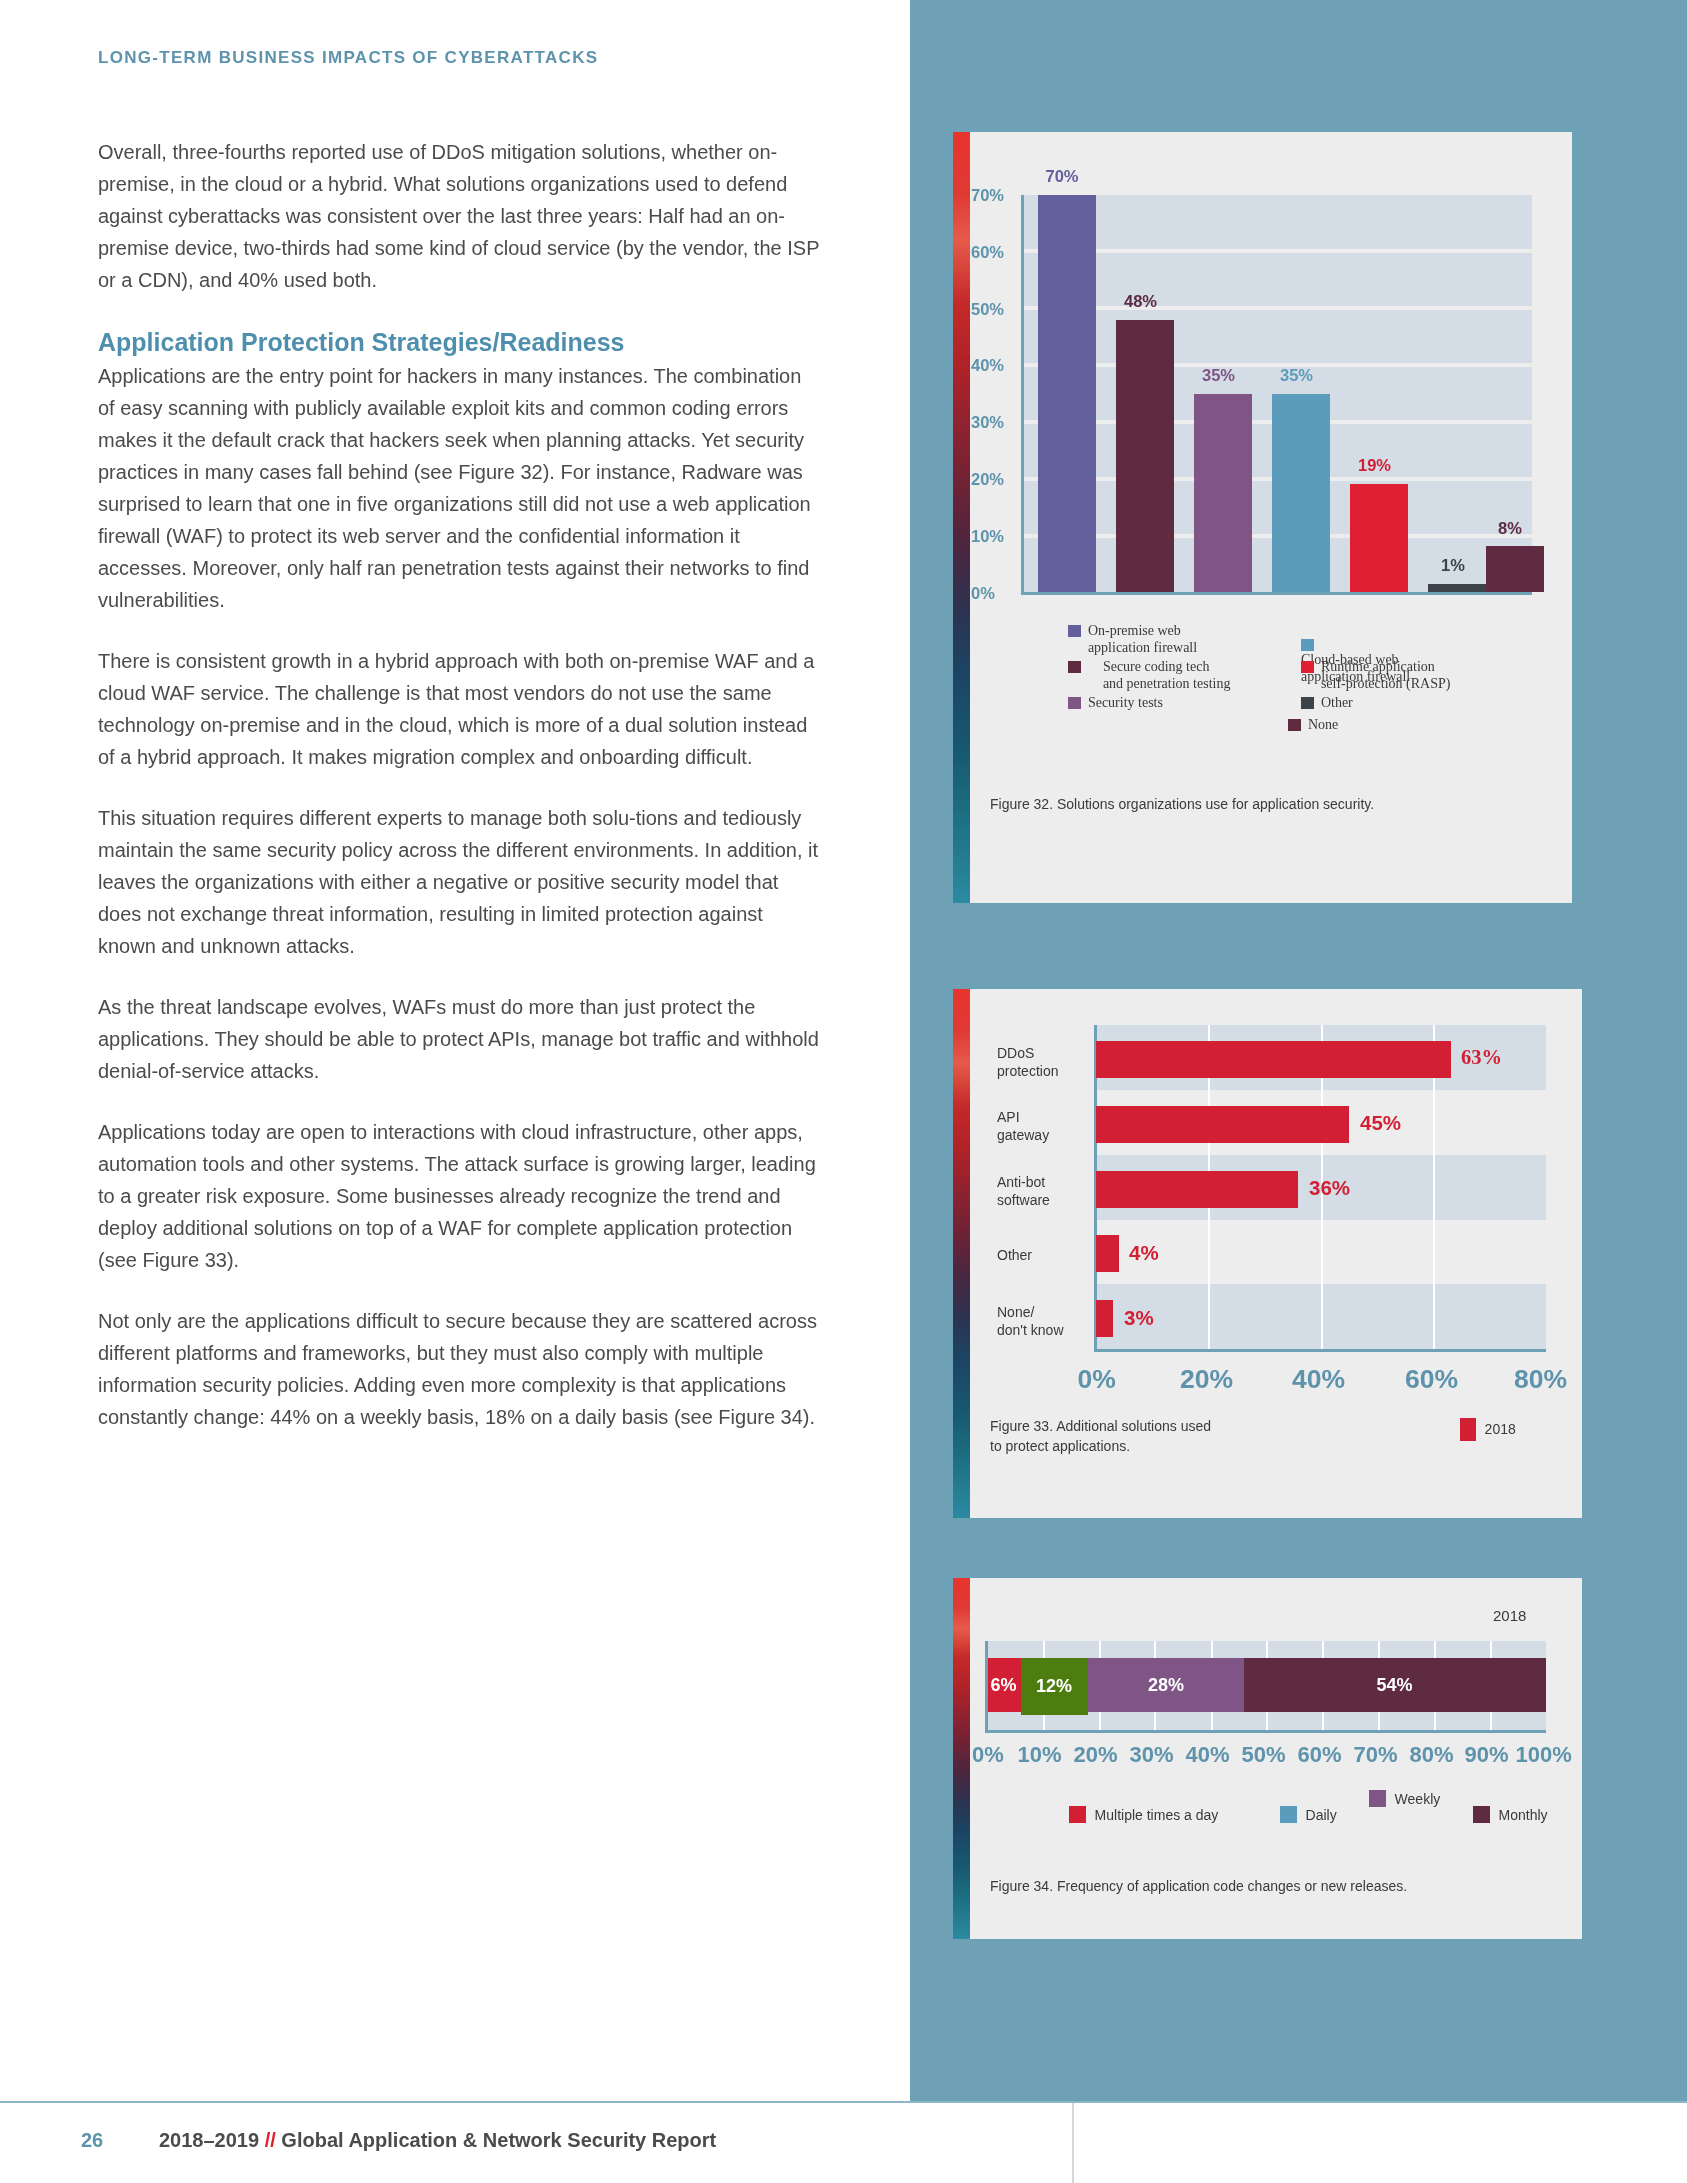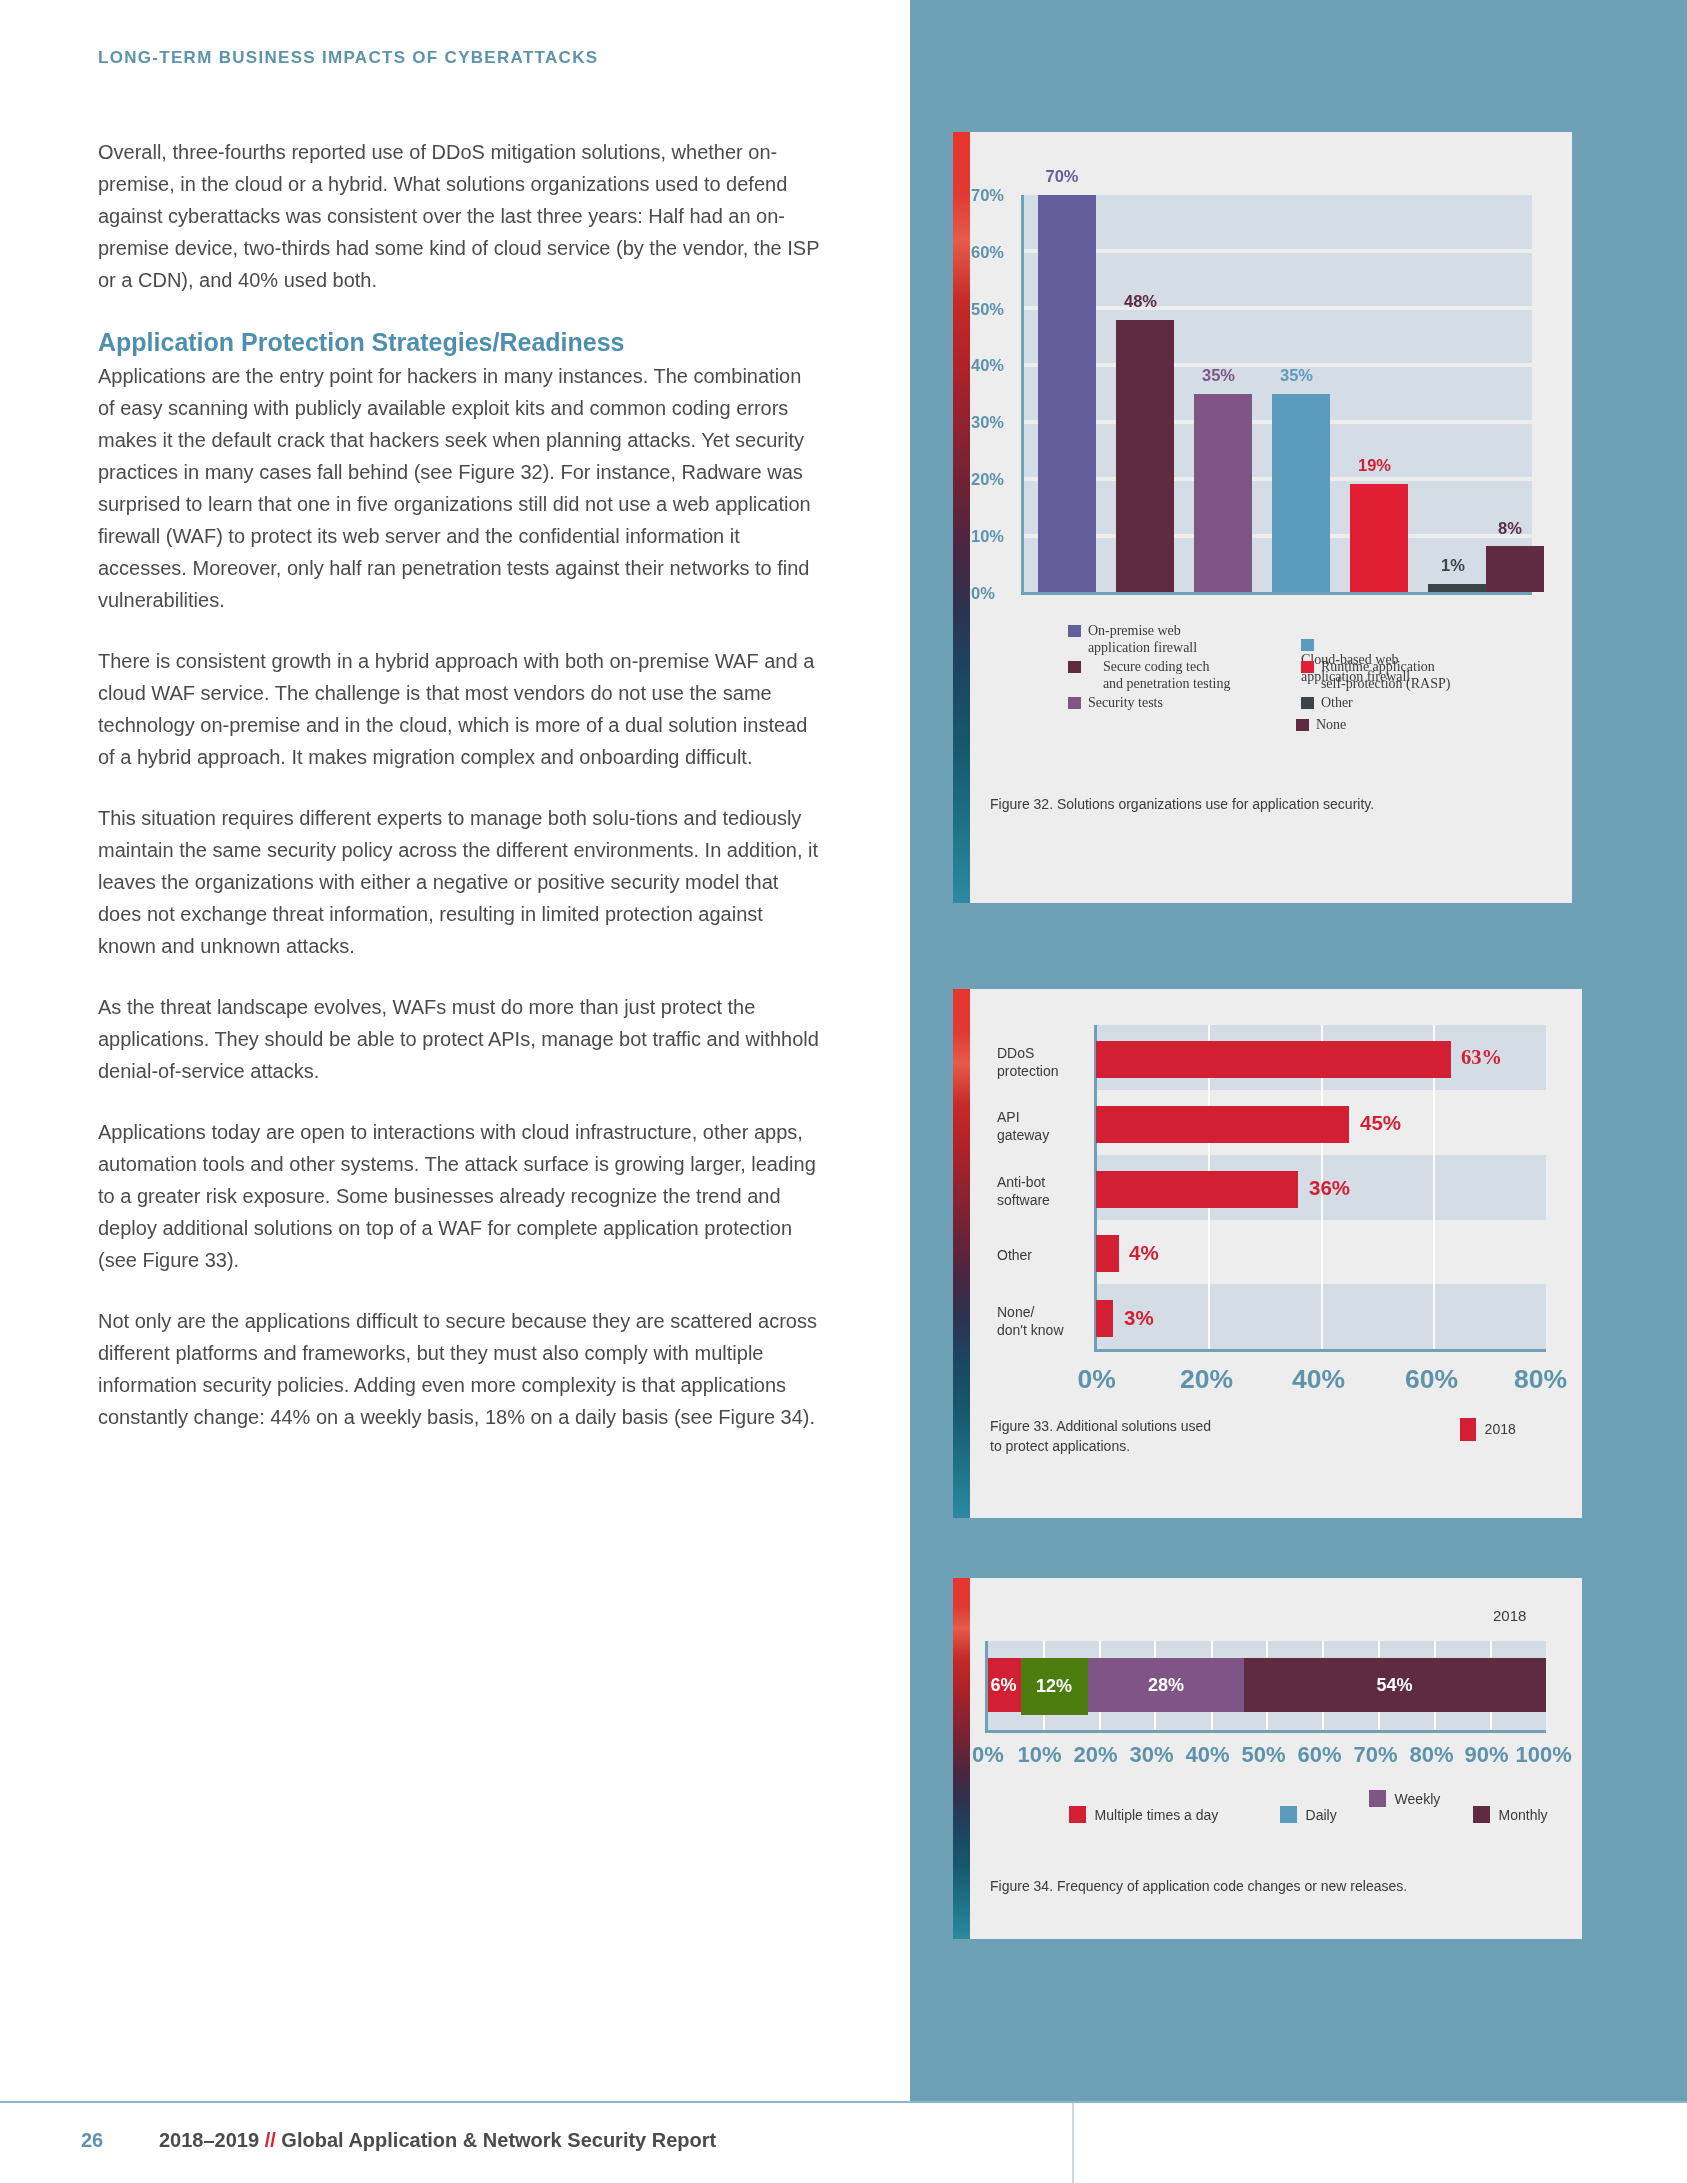--- a/index.html
+++ b/index.html
@@ -192,21 +192,21 @@
 self-protection (RASP)</span>
         </div>
         <div class="legend-item" style="left:98px;top:562px;width:218px;">
           <span class="legend-swatch" style="background:#7E5585;"></span>
           <span class="legend-text">Security tests</span>
         </div>
         <div class="legend-item" style="left:331px;top:562px;width:238px;">
           <span class="legend-swatch" style="background:#3C4349;"></span>
           <span class="legend-text">Other</span>
         </div>
-        <div class="legend-item" style="left:326px;top:584px;width:238px;">
+        <div class="legend-item" style="left:318px;top:584px;width:238px;">
           <span class="legend-swatch" style="background:#5E2B41;"></span>
           <span class="legend-text">None</span>
         </div>
 
         <div class="fig-caption" style="left:20px;top:662px;width:562px;">Figure 32. Solutions organizations use for application security.</div>
       </div>
     </div>
 
     <div class="card" style="left:43px;top:989px;width:629px;height:529px;">
       <div class="card-strip"></div>

